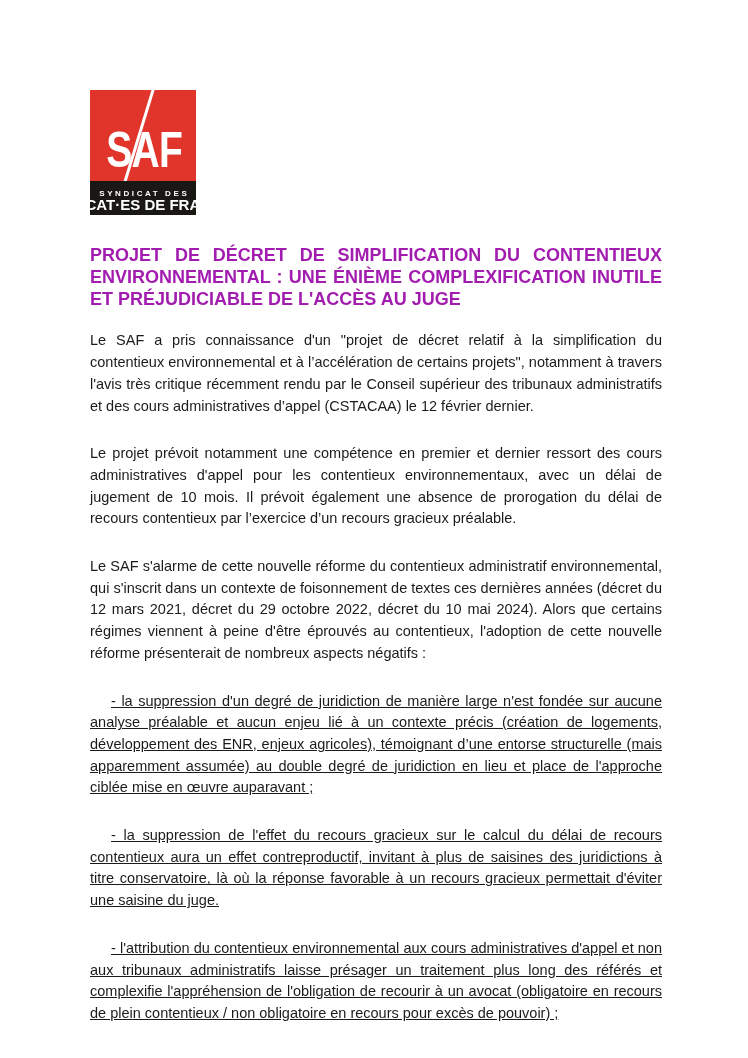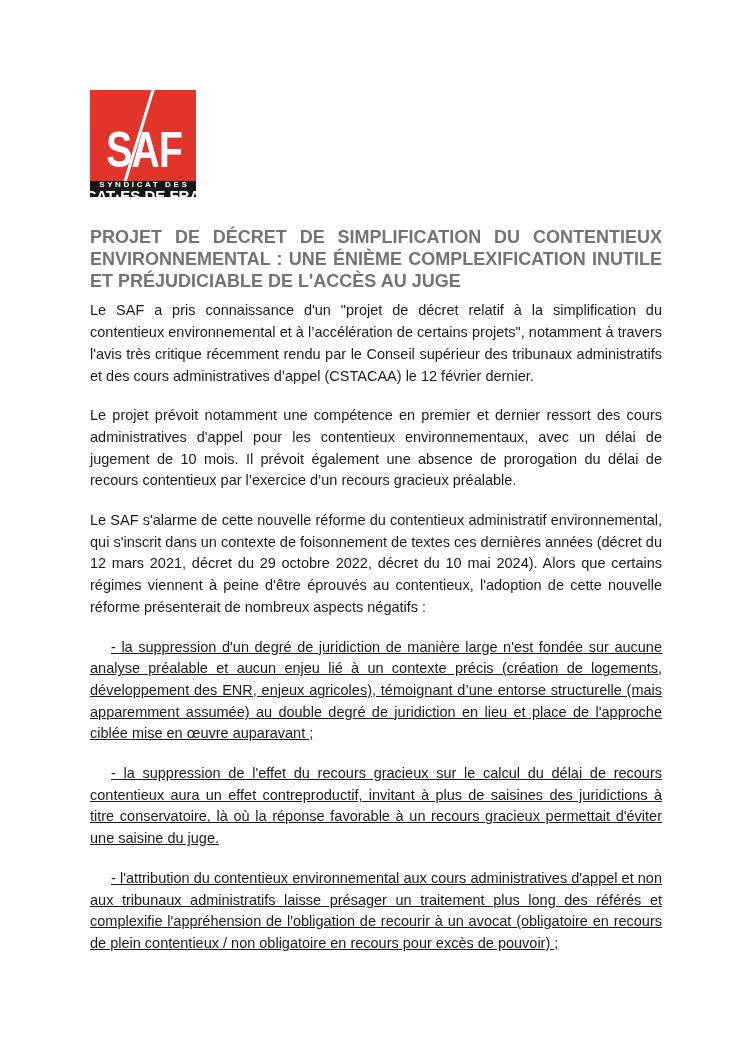--- a/index.html
+++ b/index.html
@@ -56,21 +56,21 @@
     color: #ffffff;
     font-weight: bold;
     font-size: 50px;
     line-height: 40px;
     letter-spacing: -1px;
     transform: scaleX(0.78);
     transform-origin: 55% center;
   }
   .logo-bar {
     width: 106px;
-    height: 16px;
+    height: 34px;
     background: #1A1814;
     color: #ffffff;
     display: flex;
     flex-direction: column;
     align-items: center;
     justify-content: center;
     padding-top: 2px;
   }
   .logo-bar-line1 {
     font-size: 8px;
@@ -95,29 +95,29 @@
     text-align: right;
     font-size: 14.5px;
     line-height: 21px;
   }
   .doc-title {
     margin-top: 30px;
     font-size: 18px;
     font-weight: bold;
     line-height: 21.8px;
     text-align: justify;
-    color: #737373;
+    color: #a21caf;
   }
   .par {
-    margin-top: 18px;
+    margin-top: 26px;
     font-size: 14.5px;
     line-height: 21.7px;
     text-align: justify;
   }
-  .par.first { margin-top: 8px; }
+  .par.first { margin-top: 20px; }
   .par.bullet { text-indent: 21px; text-decoration: underline; }
 </style>
 </head>
 <body>
 
 <div class="page">
   <div class="content">
 
     <div class="logo">
       <div class="logo-red">

